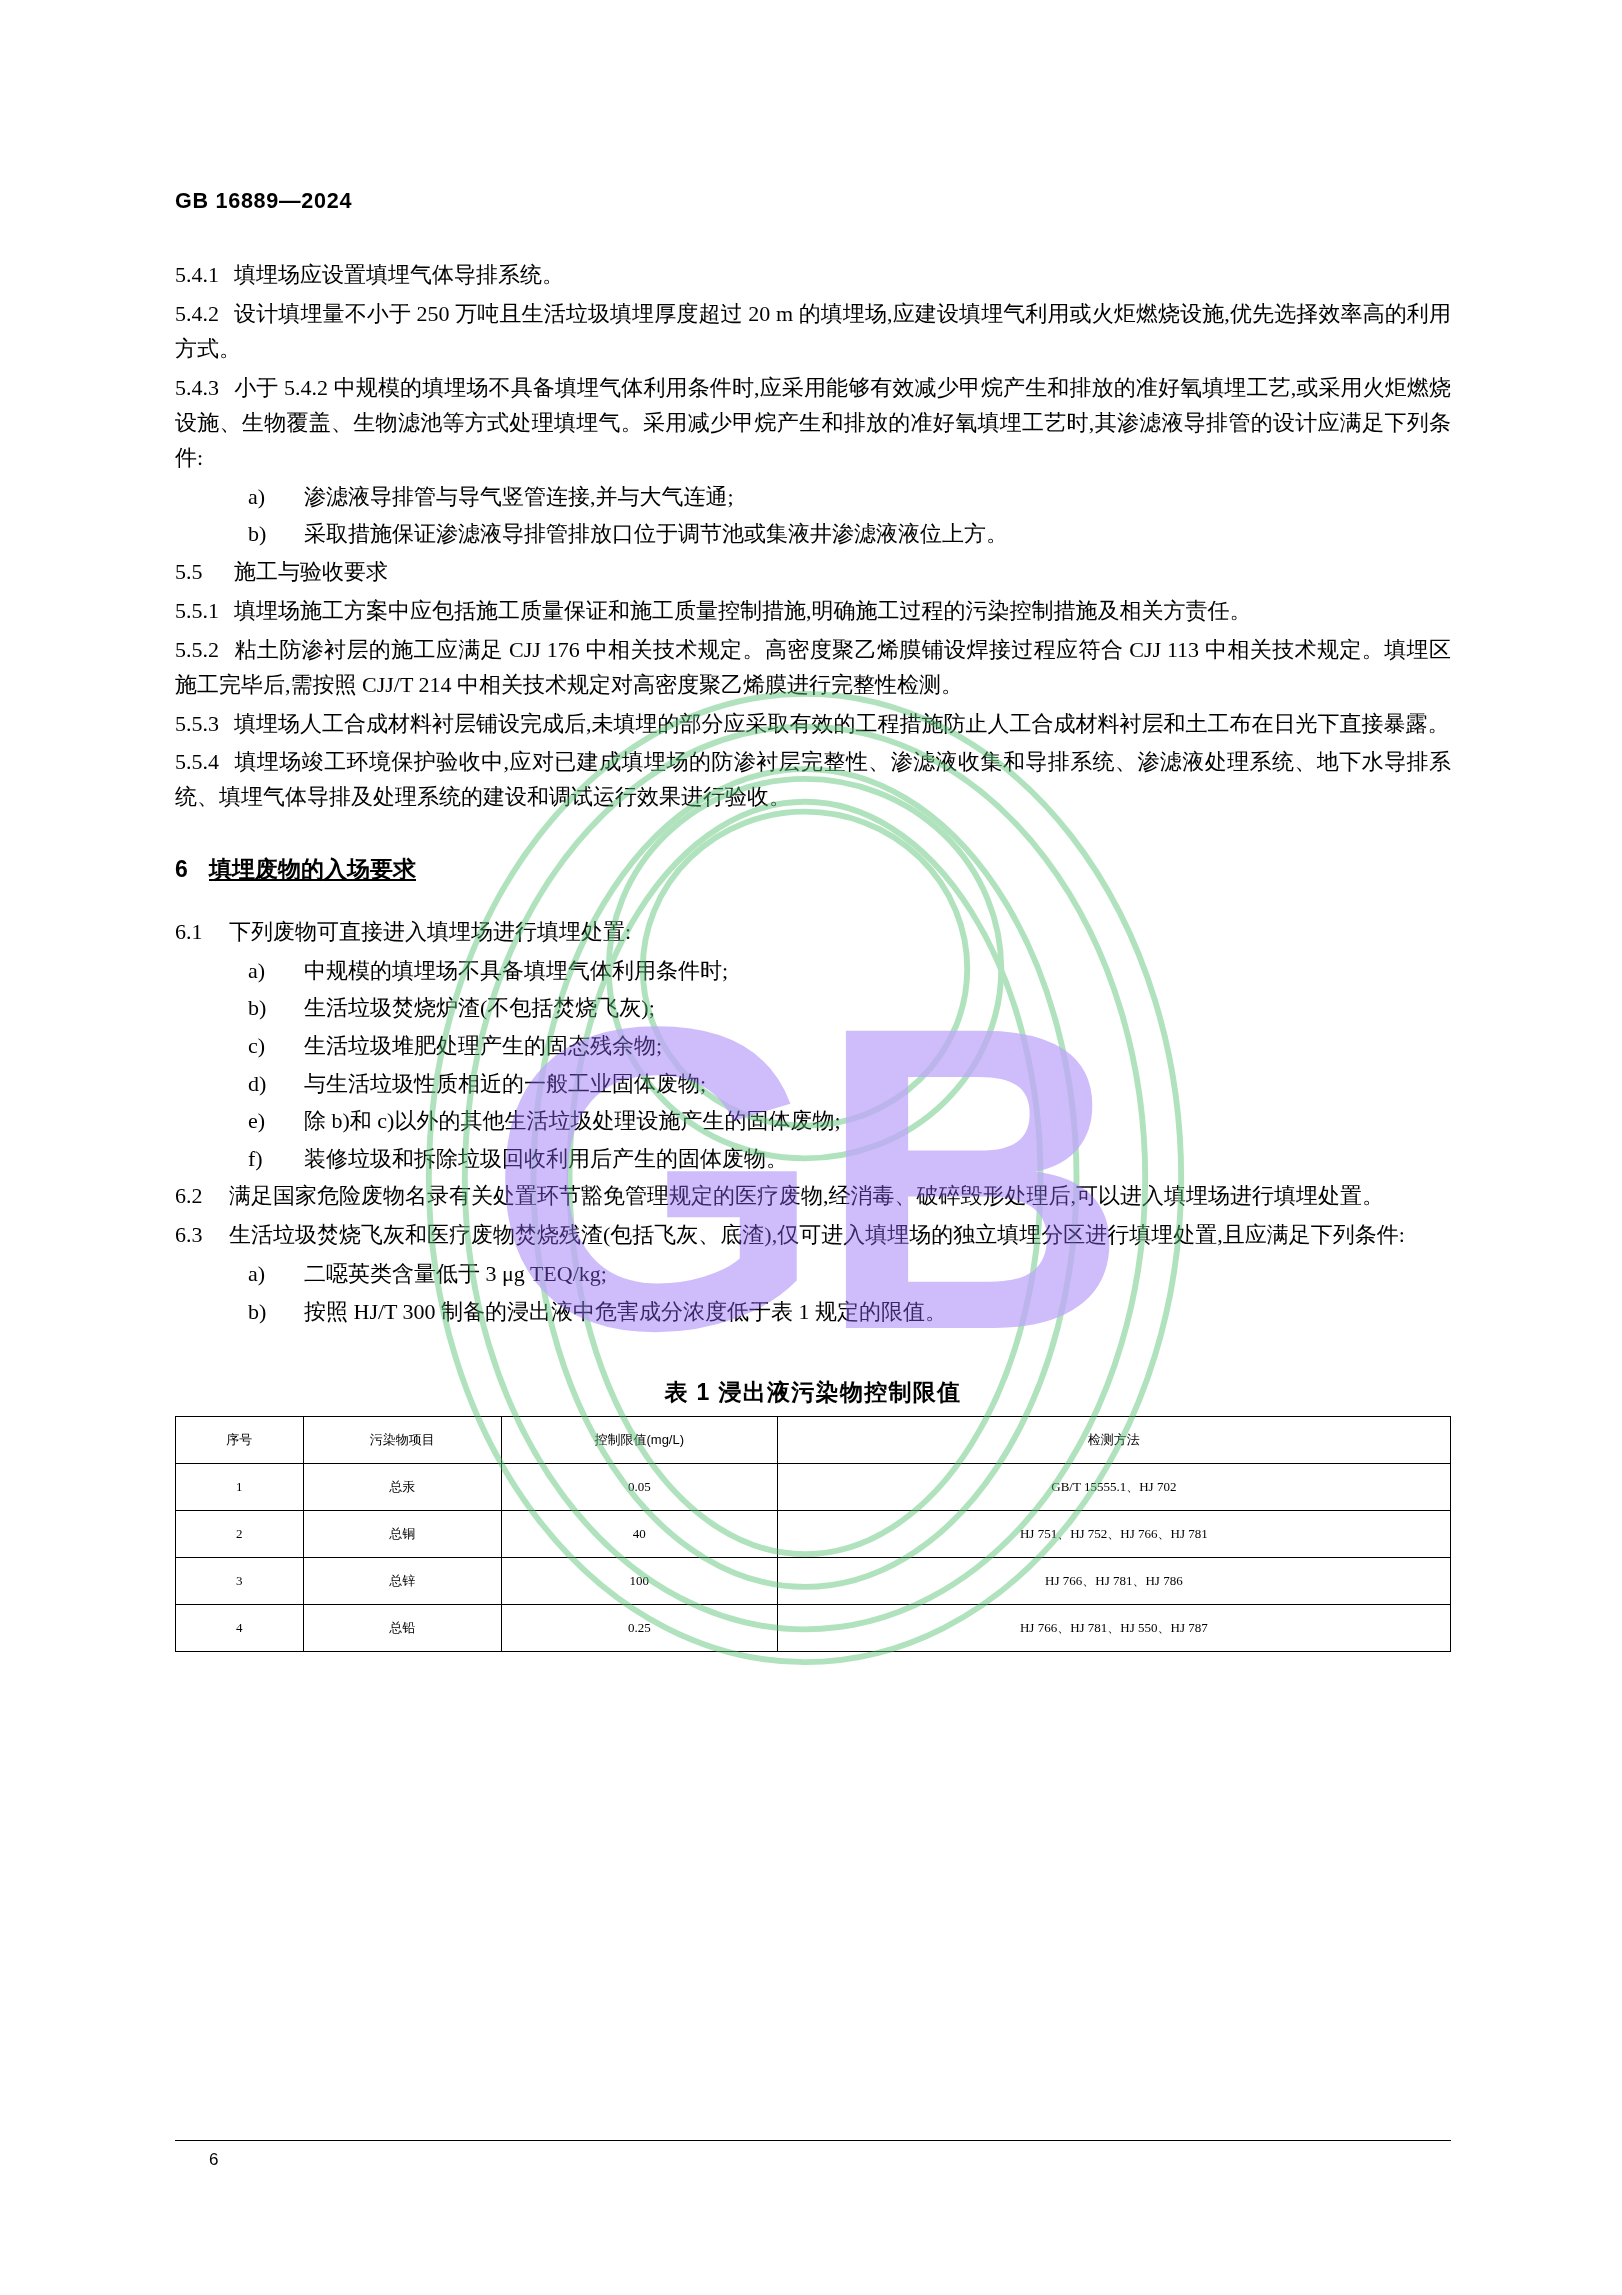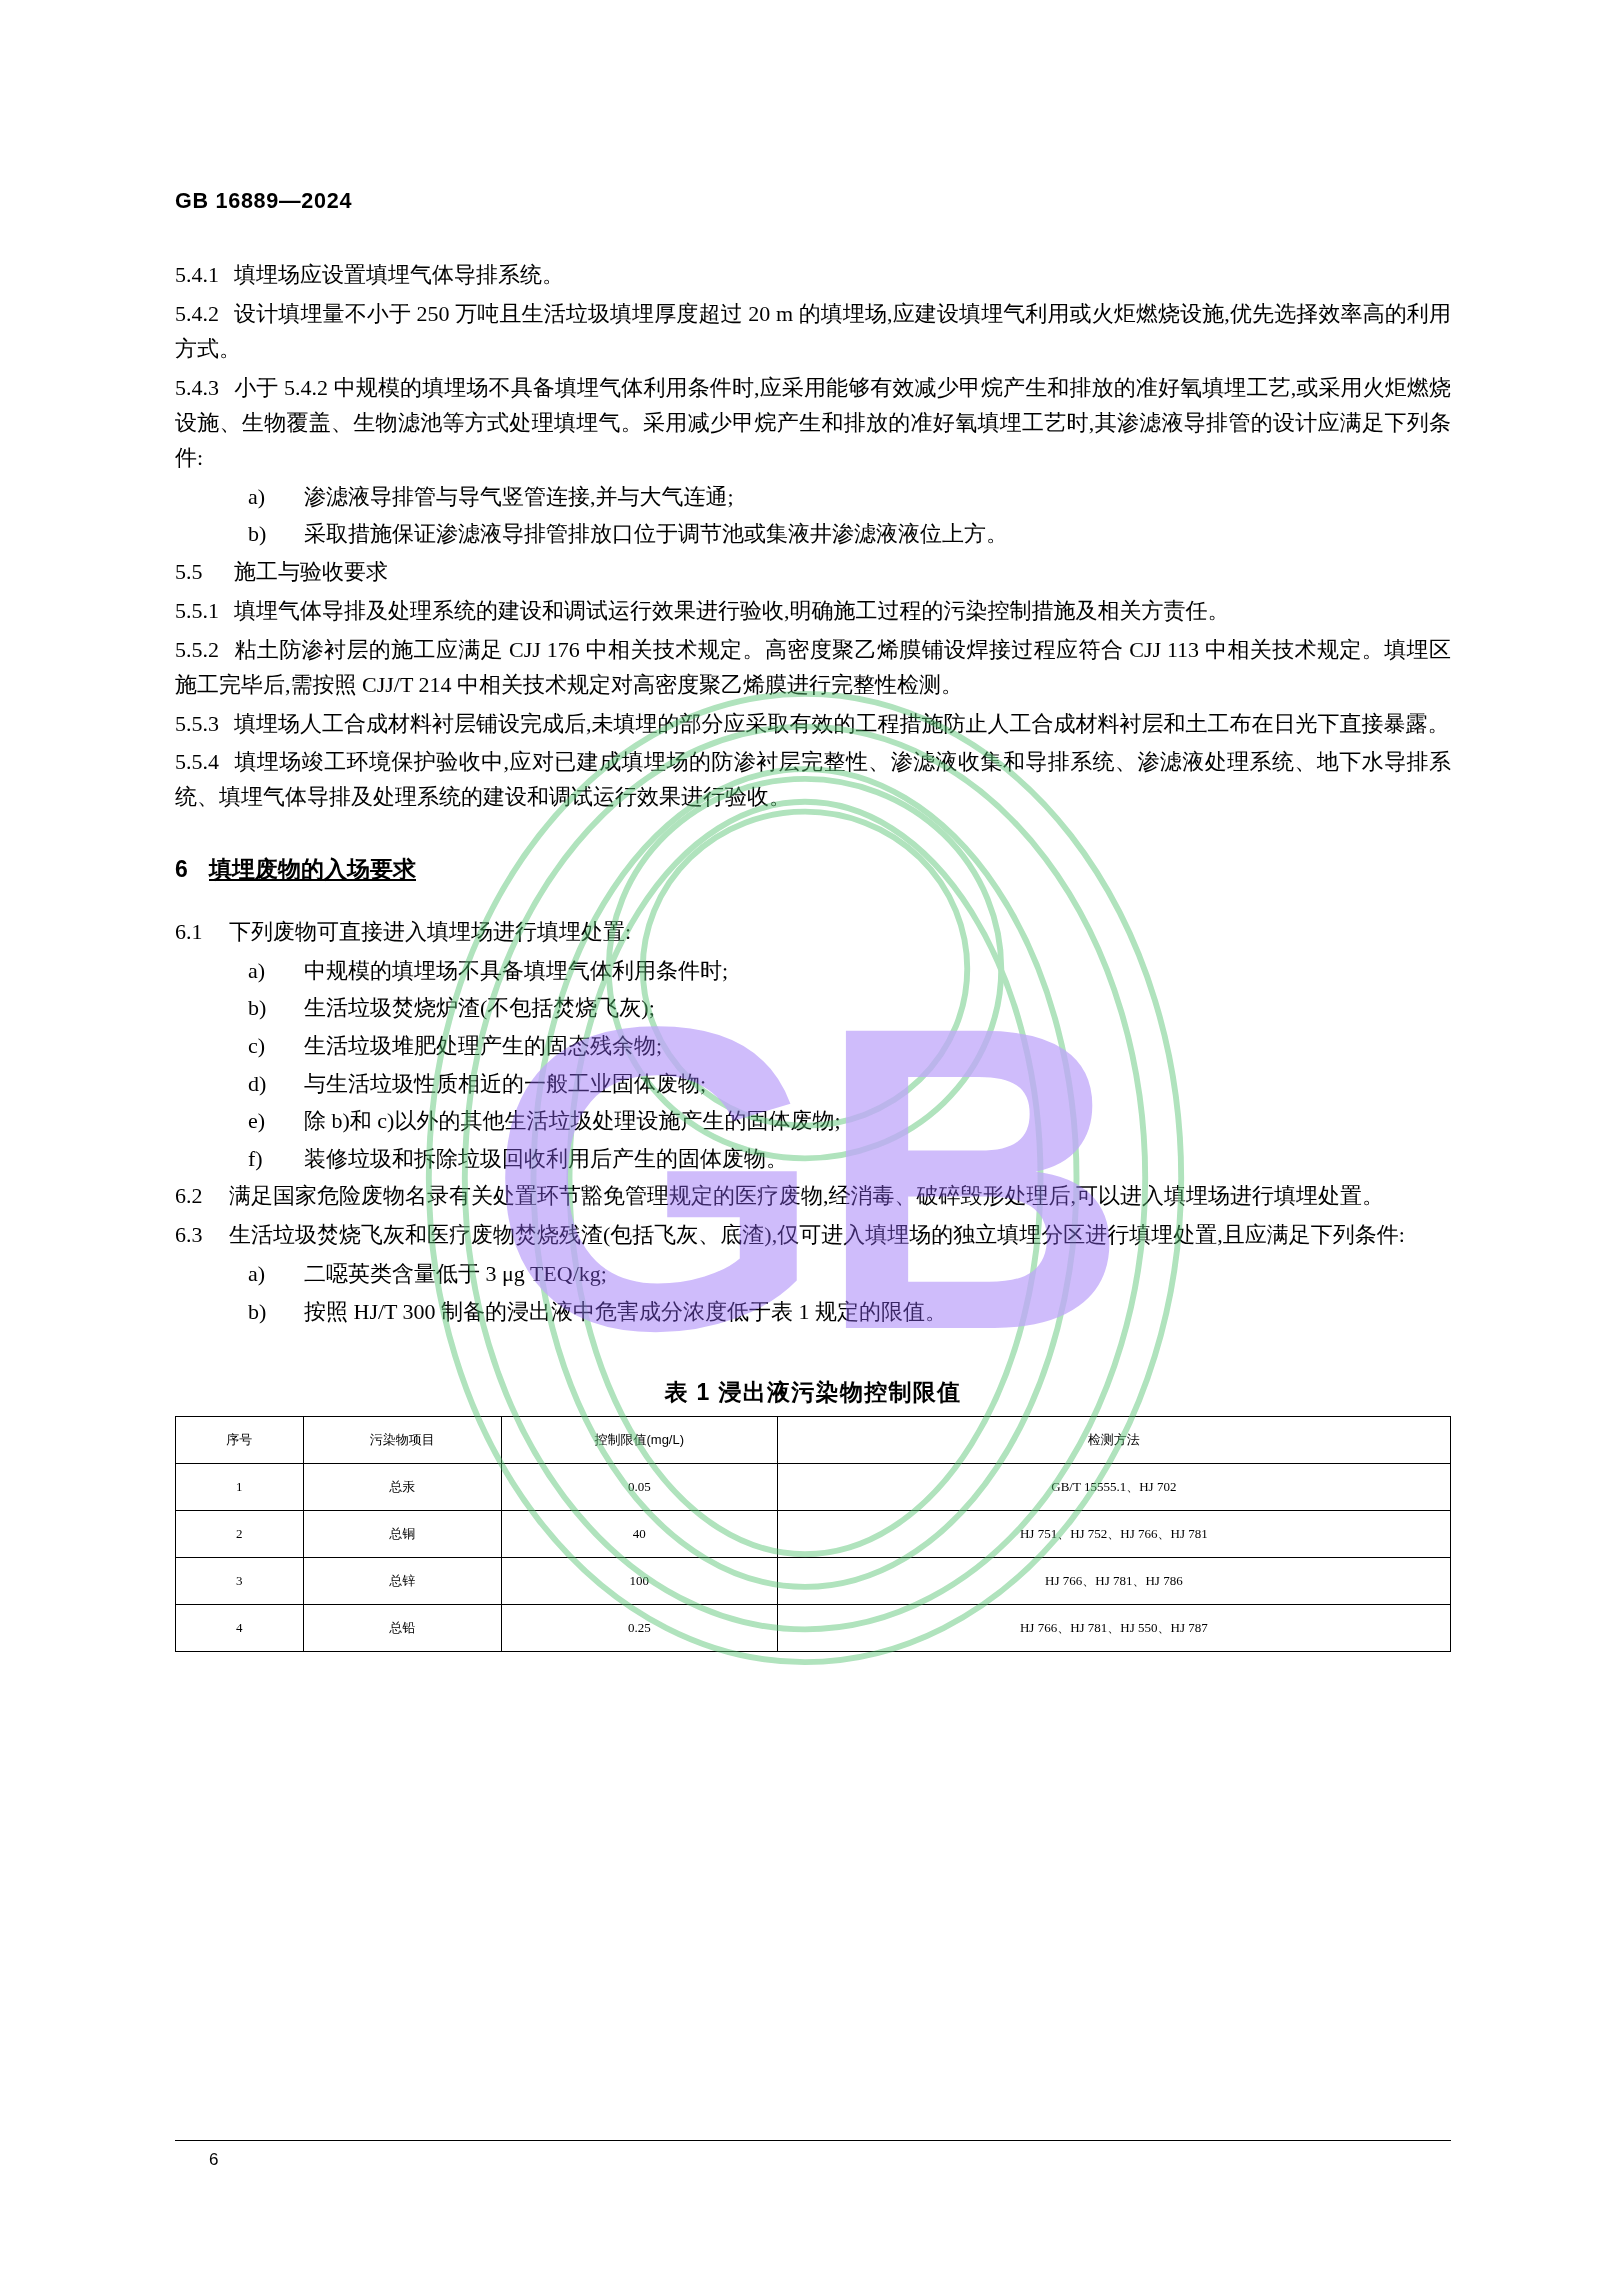--- a/index.html
+++ b/index.html
@@ -194,21 +194,21 @@
     <div class="item">
       <span class="lbl">b)</span>
       <span class="txt">采取措施保证渗滤液导排管排放口位于调节池或集液井渗滤液液位上方。</span>
     </div>
 
     <p class="para">
       <span class="num">5.5</span><span>施工与验收要求</span>
     </p>
 
     <p class="para">
-      <span class="num">5.5.1</span><span>填埋气体导排及处理系统的建设和调试运行效果进行验收,明确施工过程的污染控制措施及相关方责任。</span>
+      <span class="num">5.5.1</span><span>填埋场施工方案中应包括施工质量保证和施工质量控制措施,明确施工过程的污染控制措施及相关方责任。</span>
     </p>
     <p class="para">
       <span class="num">5.5.2</span><span>粘土防渗衬层的施工应满足 CJJ 176 中相关技术规定。高密度聚乙烯膜铺设焊接过程应符合 CJJ 113 中相关技术规定。填埋区施工完毕后,需按照 CJJ/T 214 中相关技术规定对高密度聚乙烯膜进行完整性检测。</span>
     </p>
     <p class="para">
       <span class="num">5.5.3</span><span>填埋场人工合成材料衬层铺设完成后,未填埋的部分应采取有效的工程措施防止人工合成材料衬层和土工布在日光下直接暴露。</span>
     </p>
     <p class="para">
       <span class="num">5.5.4</span><span>填埋场竣工环境保护验收中,应对已建成填埋场的防渗衬层完整性、渗滤液收集和导排系统、渗滤液处理系统、地下水导排系统、填埋气体导排及处理系统的建设和调试运行效果进行验收。</span>
     </p>

